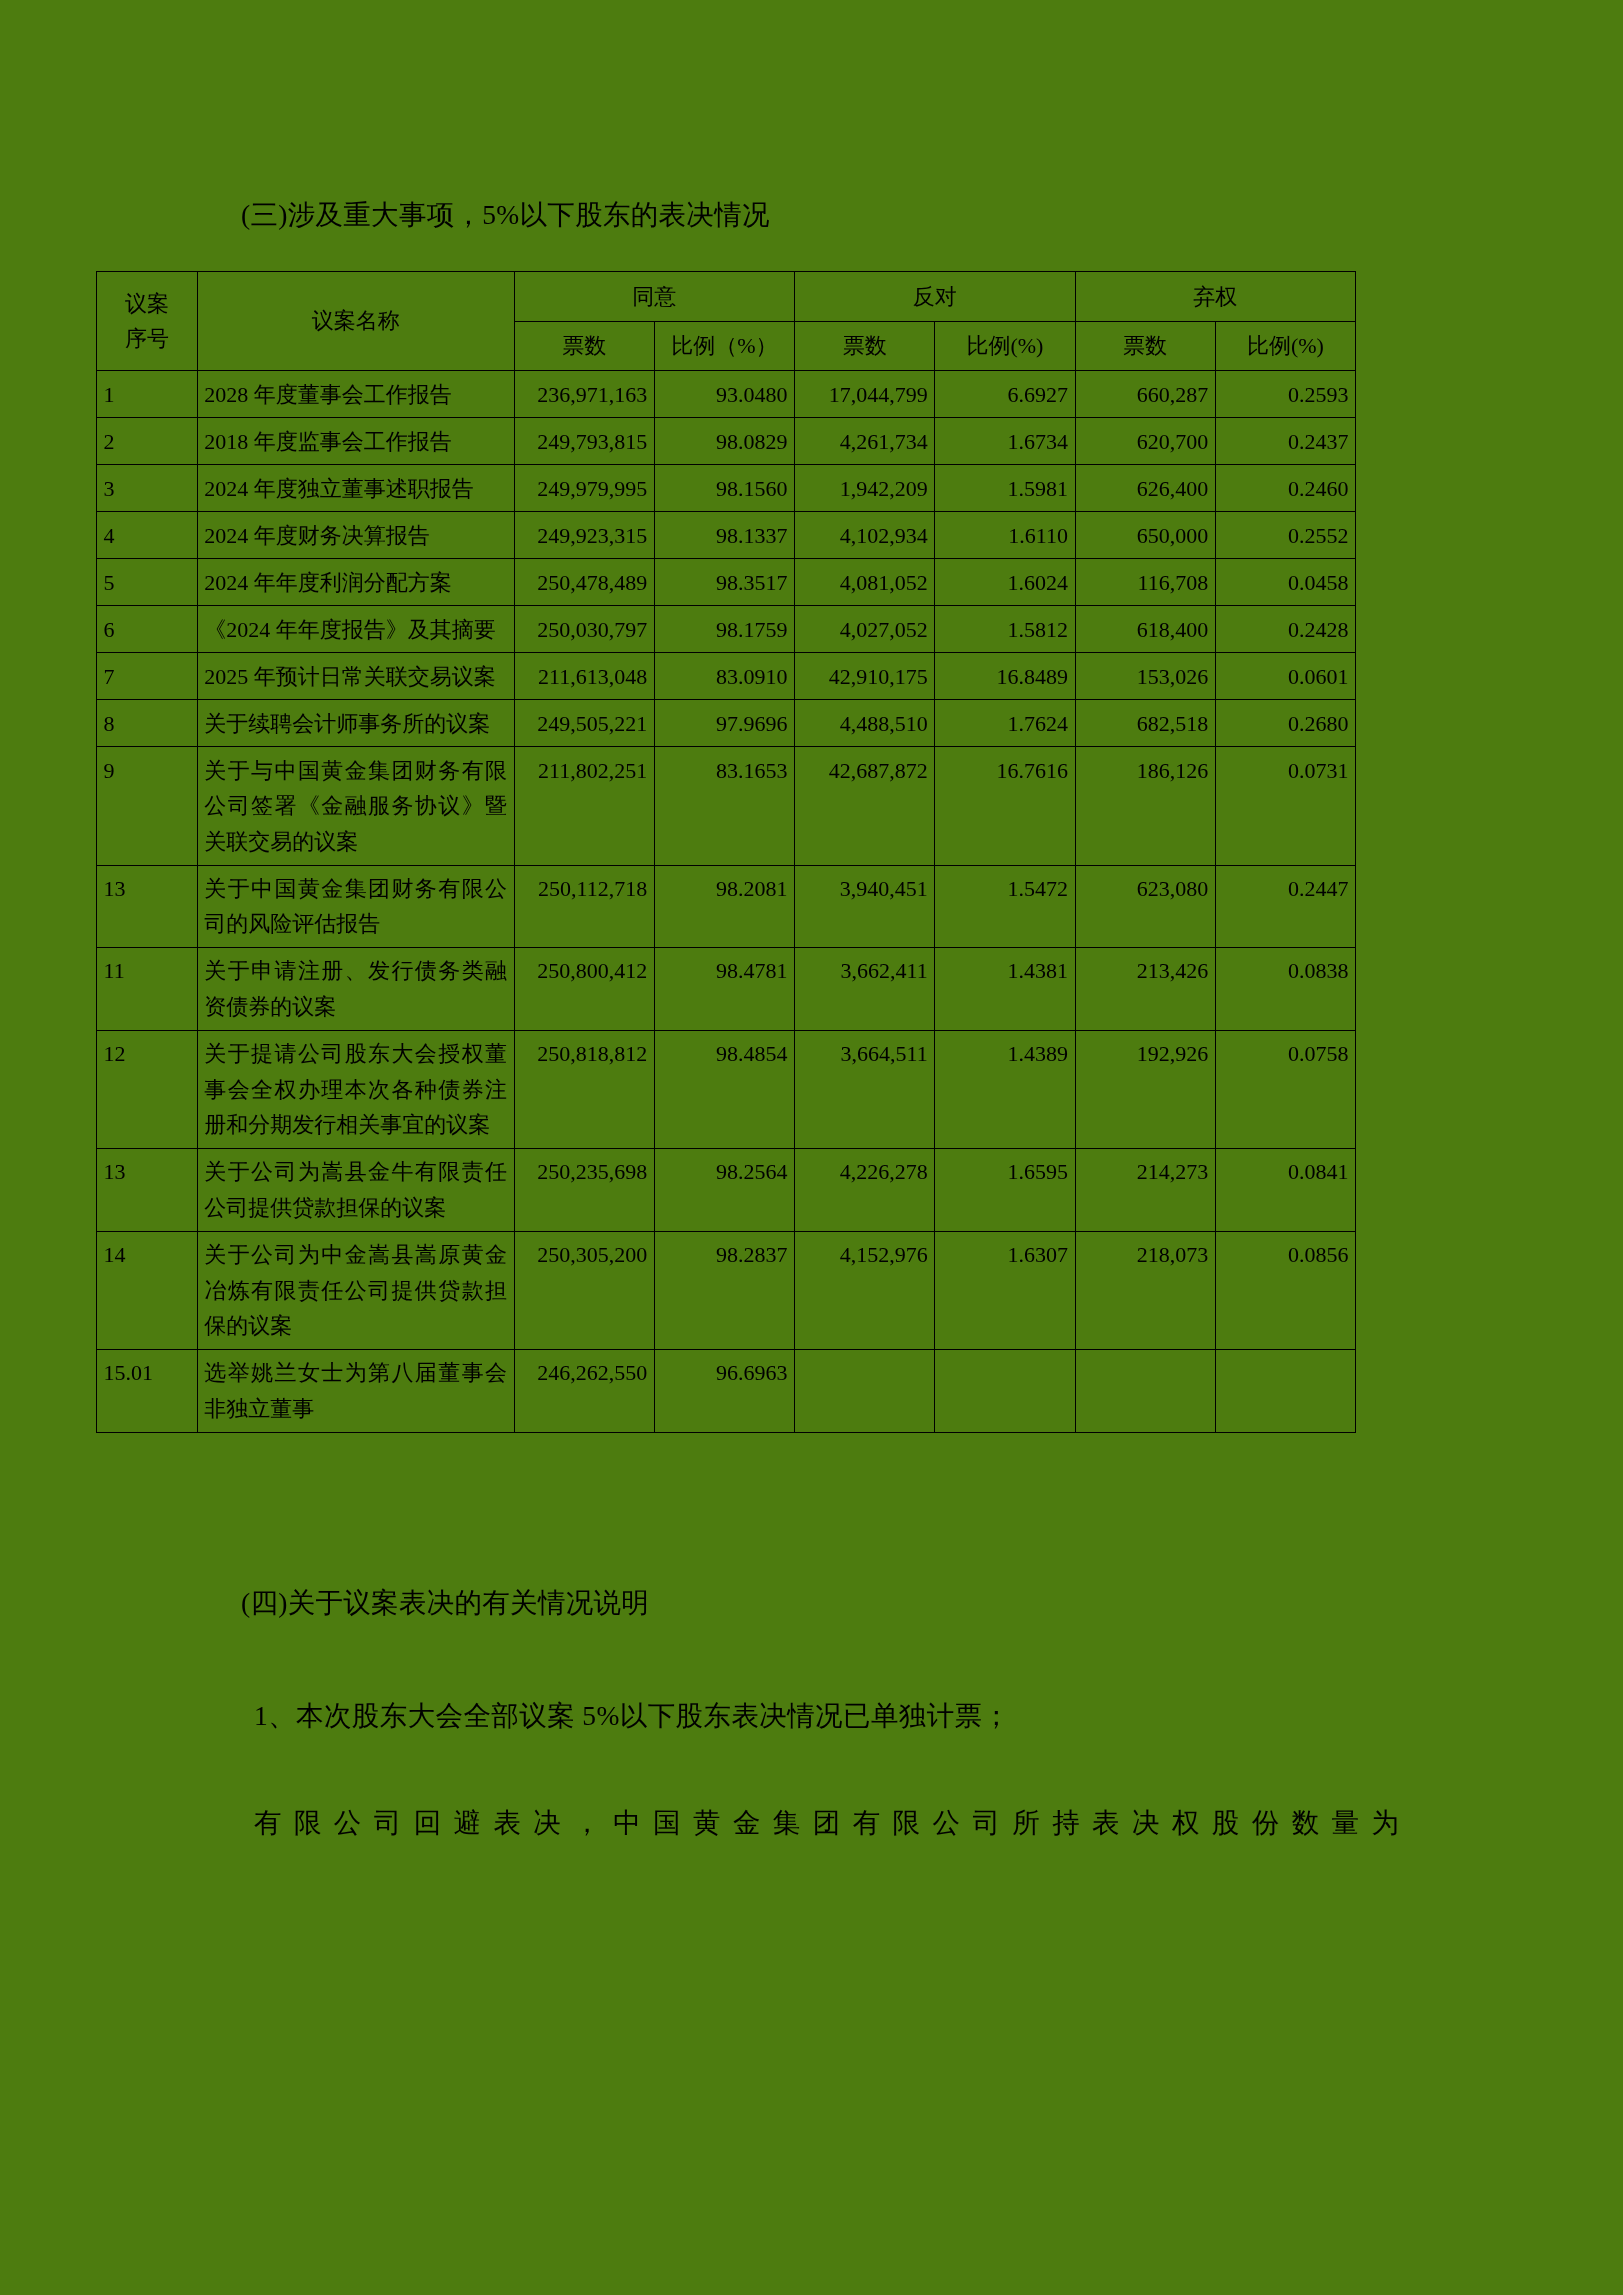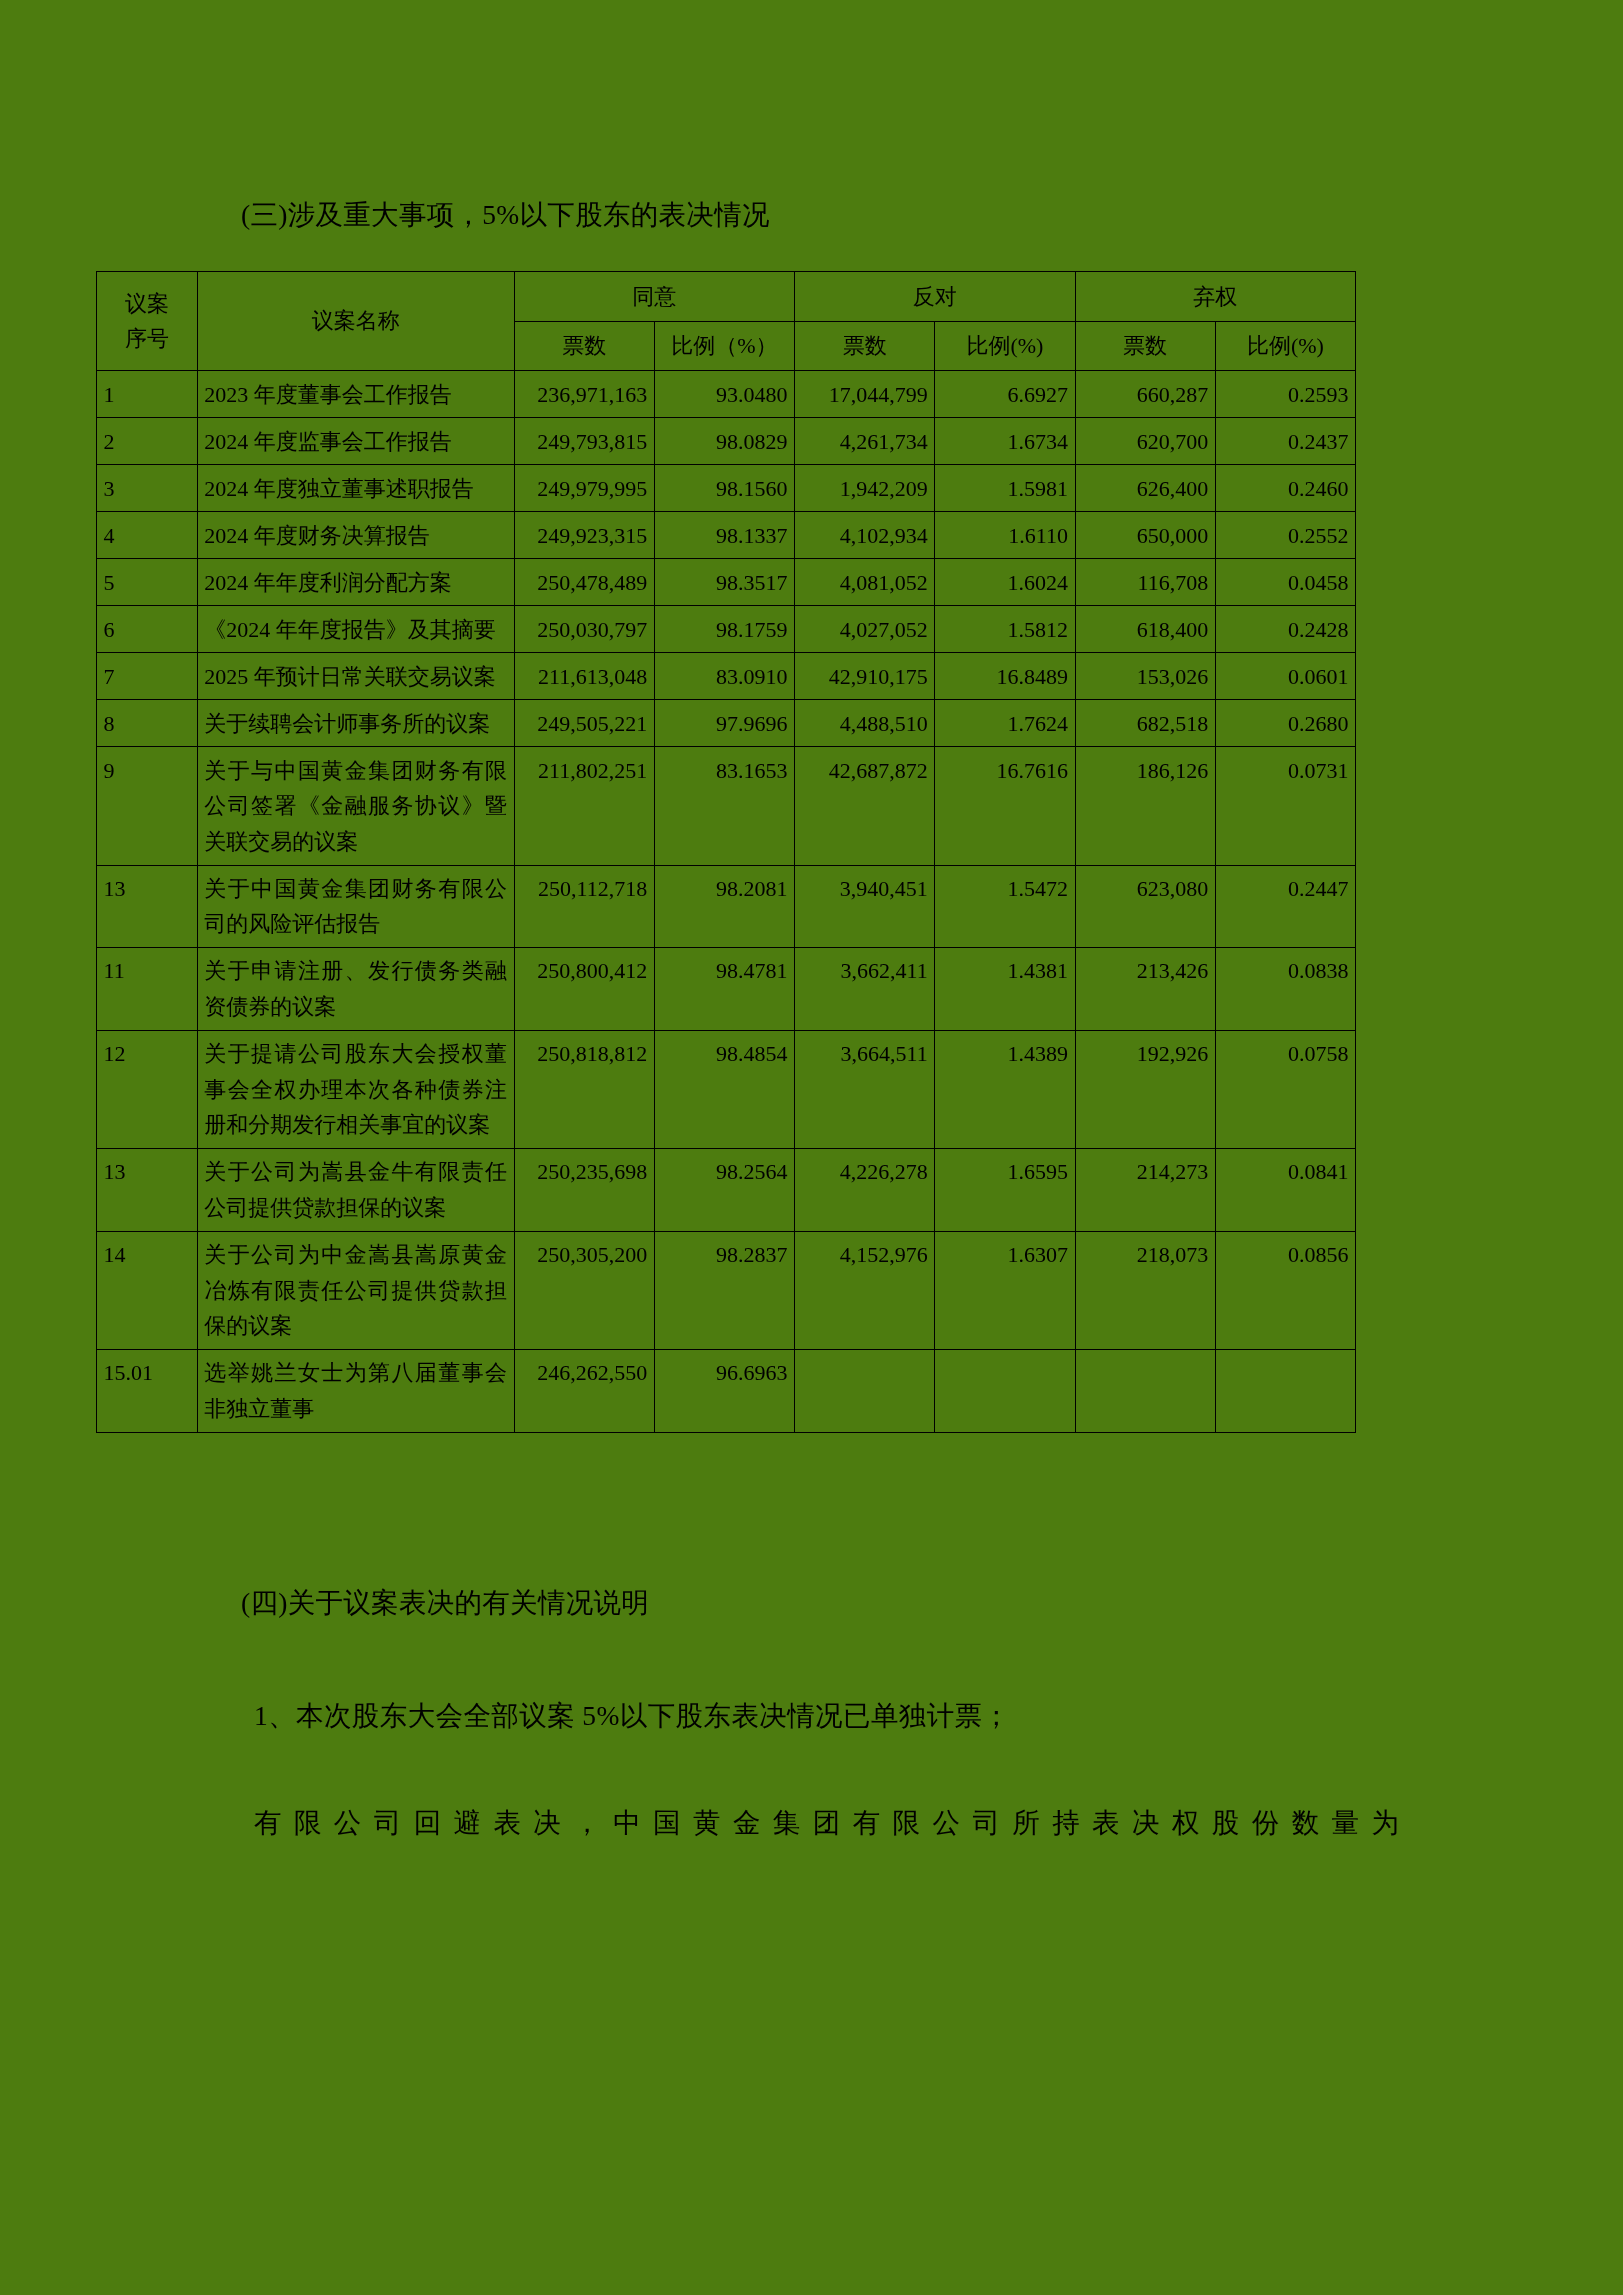--- a/index.html
+++ b/index.html
@@ -118,31 +118,31 @@
           <td class="hdr c-pct">比例（%）</td>
           <td class="hdr c-num">票数</td>
           <td class="hdr c-pct">比例(%)</td>
           <td class="hdr c-num">票数</td>
           <td class="hdr c-pct">比例(%)</td>
         </tr>
       </thead>
       <tbody id="table-body">
           <tr>
             <td class="c-seq">1</td>
-            <td class="c-name name-cell">2023 年度董事会工作报告</td>
+            <td class="c-name name-cell">2028 年度董事会工作报告</td>
             <td class="c-num num">236,971,163</td>
             <td class="c-pct num">93.0480</td>
             <td class="c-num num">17,044,799</td>
             <td class="c-pct num">6.6927</td>
             <td class="c-num num">660,287</td>
             <td class="c-pct num">0.2593</td>
           </tr>
           <tr>
             <td class="c-seq">2</td>
-            <td class="c-name name-cell">2024 年度监事会工作报告</td>
+            <td class="c-name name-cell">2018 年度监事会工作报告</td>
             <td class="c-num num">249,793,815</td>
             <td class="c-pct num">98.0829</td>
             <td class="c-num num">4,261,734</td>
             <td class="c-pct num">1.6734</td>
             <td class="c-num num">620,700</td>
             <td class="c-pct num">0.2437</td>
           </tr>
           <tr>
             <td class="c-seq">3</td>
             <td class="c-name name-cell">2024 年度独立董事述职报告</td>

